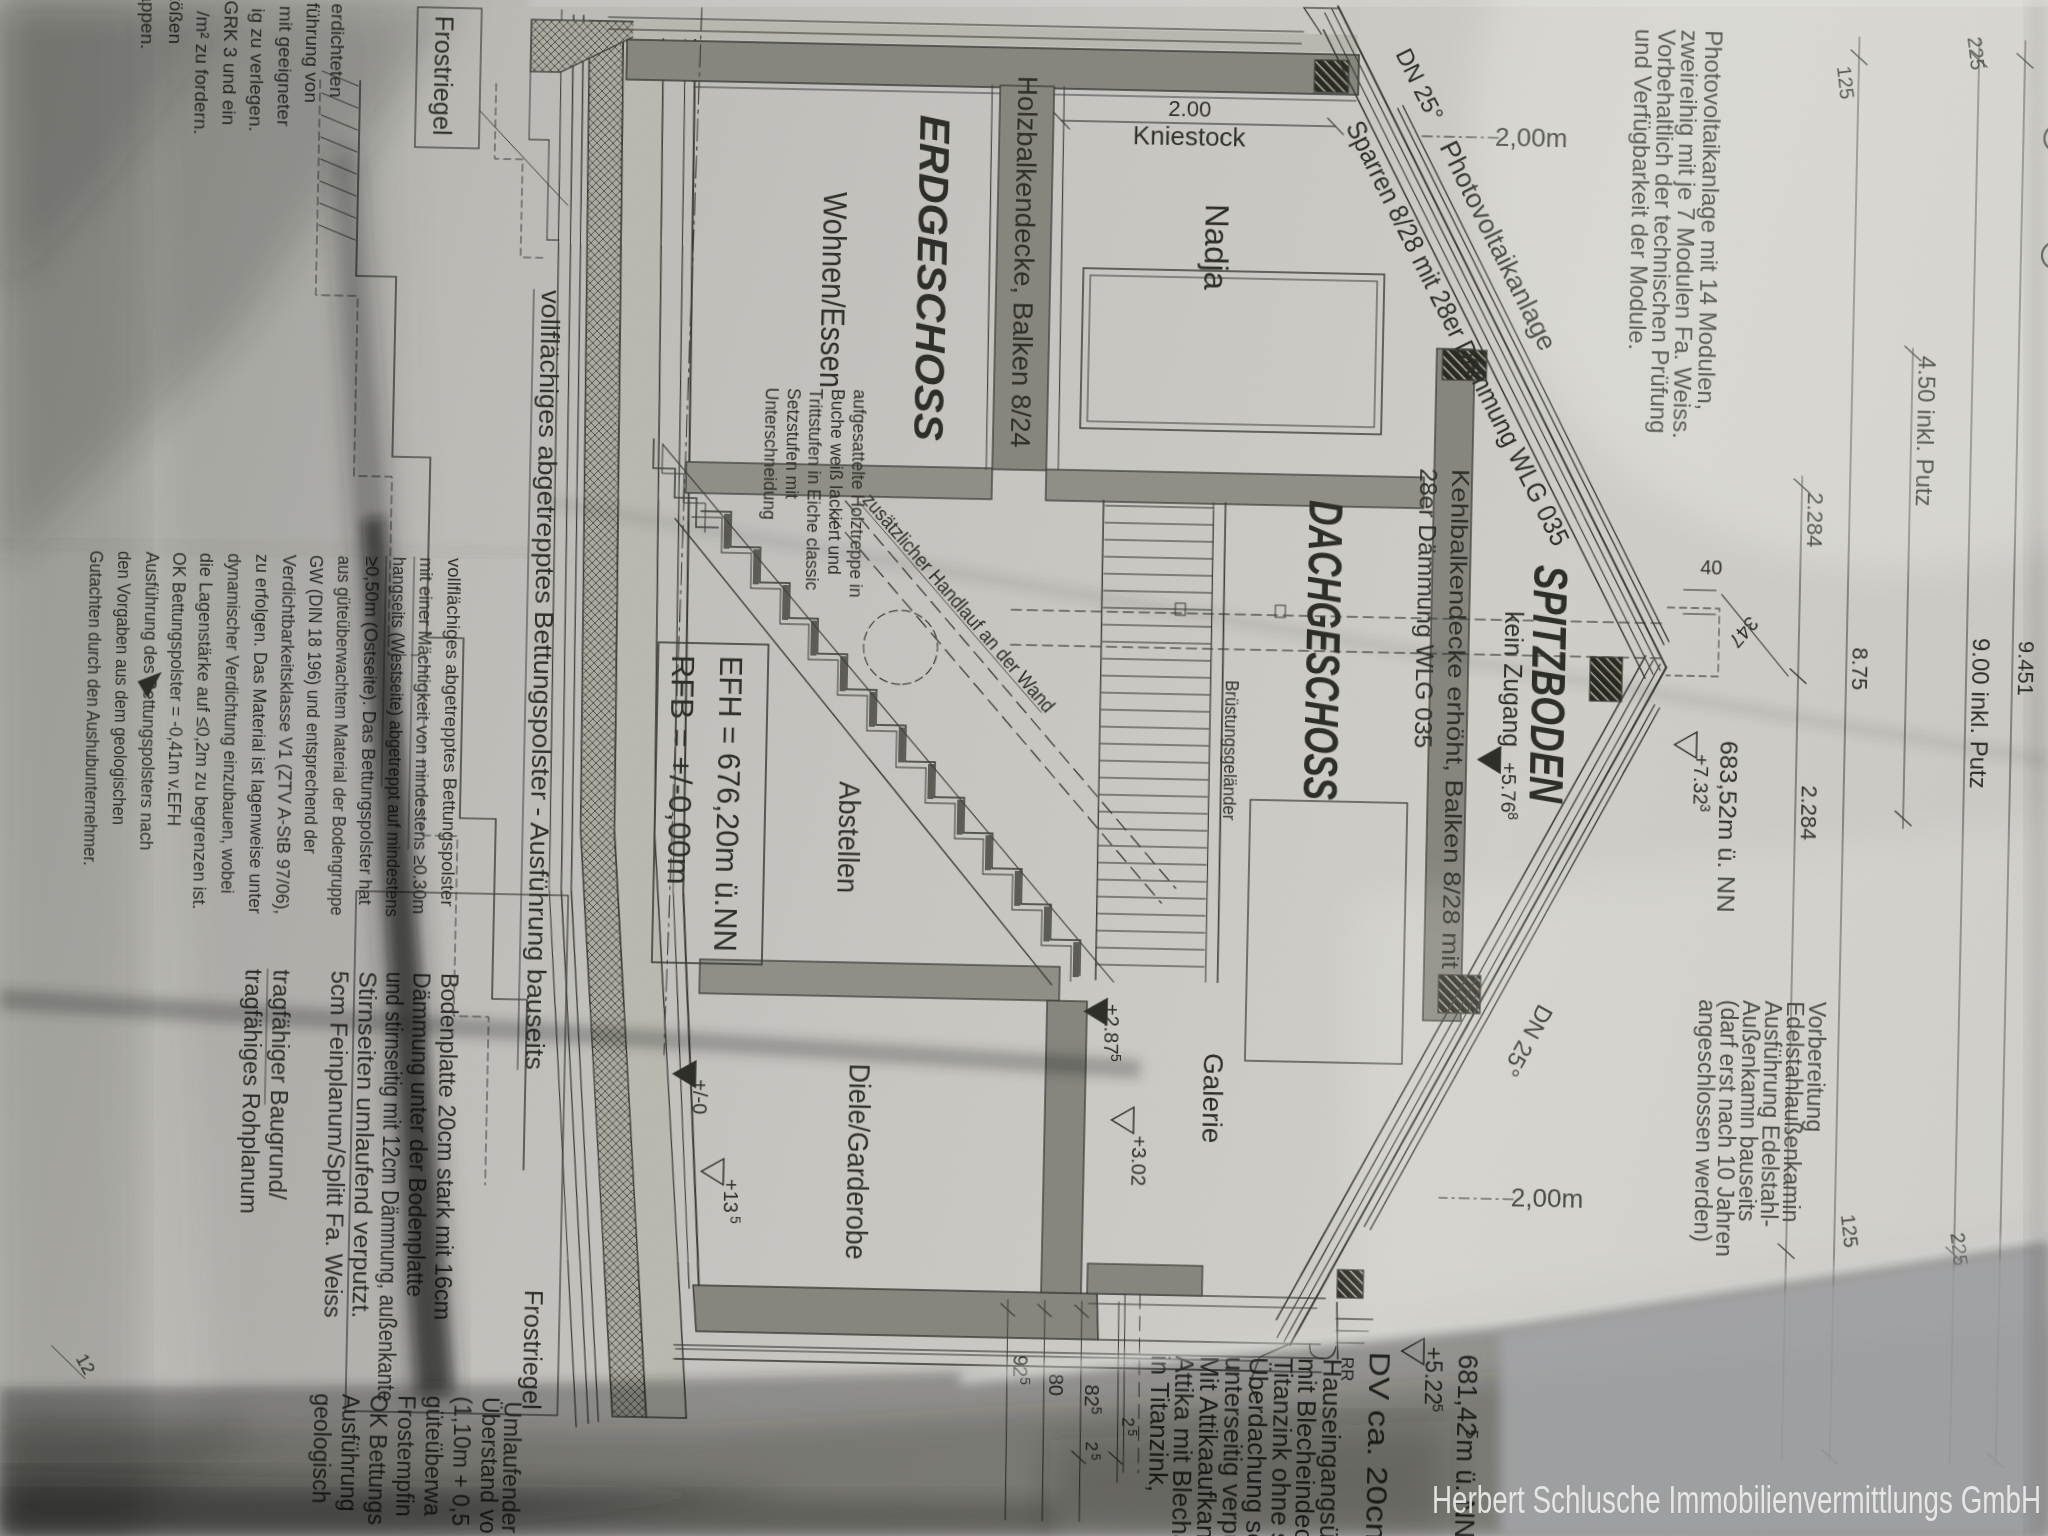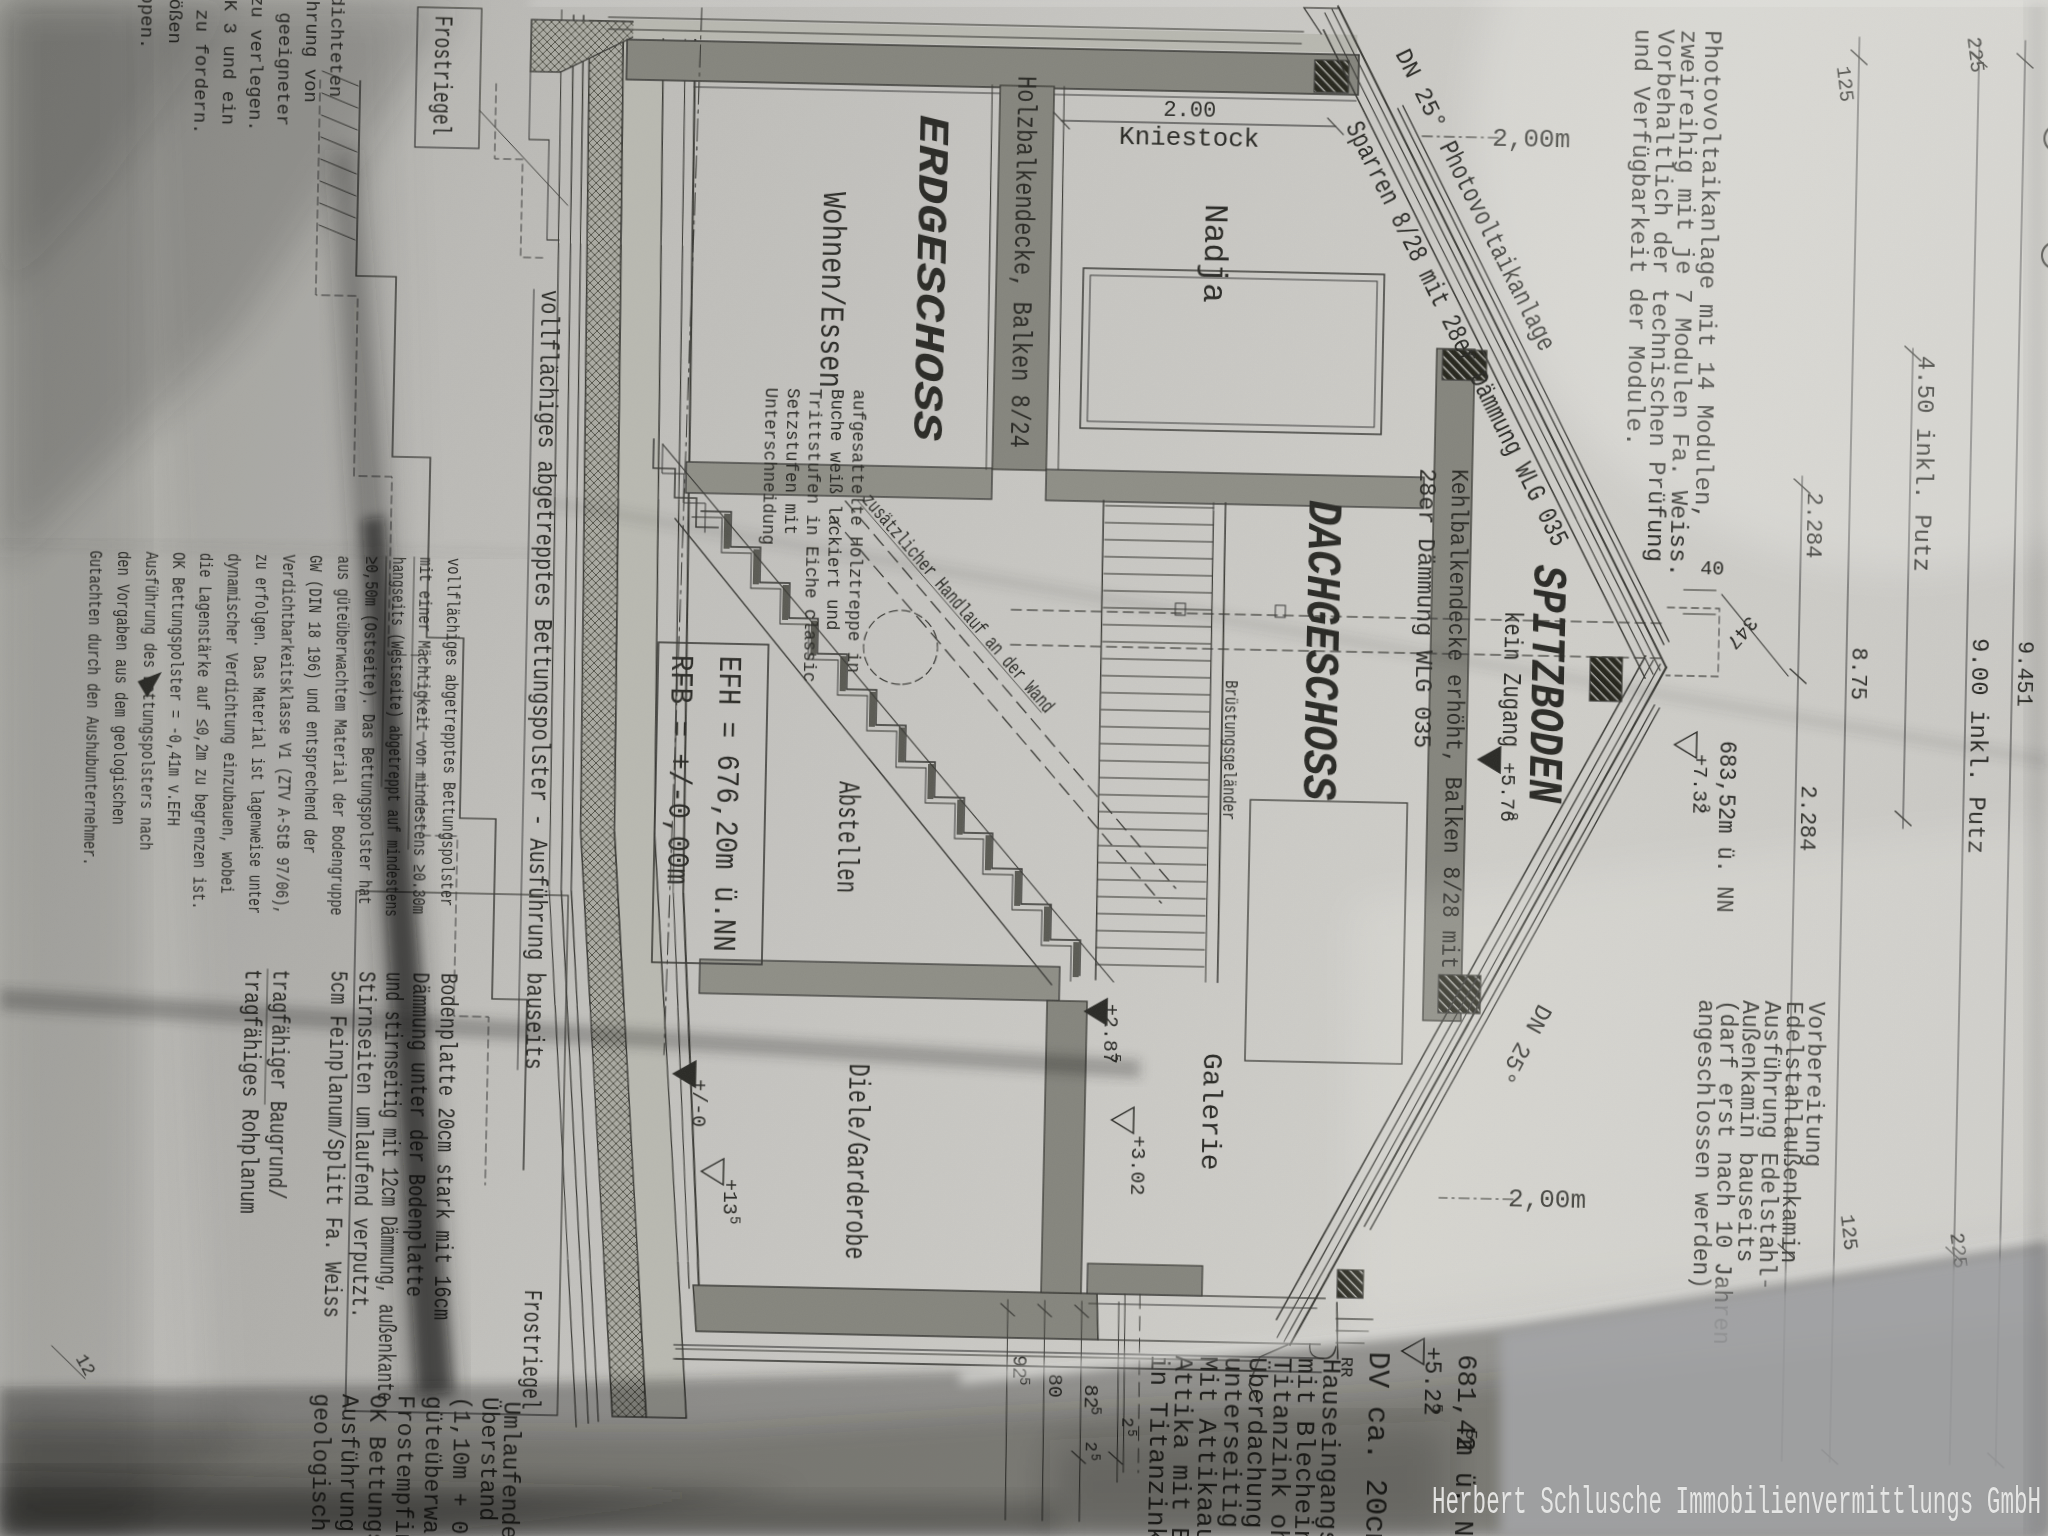--- a/index.html
+++ b/index.html
@@ -1,16 +1,16 @@
 <!DOCTYPE html>
 <html><head><meta charset="utf-8"><style>
 html,body{margin:0;padding:0;background:#888;}
 #stage{position:relative;width:2048px;height:1536px;overflow:hidden;
 background:linear-gradient(105deg,#a7a7a1 0%,#bbbab6 22%,#c6c5c1 45%,#cfcec9 70%,#c8c7c3 100%);
-font-family:Liberation Mono, monospace;}
+font-family:Liberation Sans, sans-serif;}
 svg{position:absolute;left:0;top:0;}
 </style></head><body>
 <div id="stage">
 <svg width="2048" height="1536" viewBox="0 0 2048 1536">
 <defs>
 <pattern id="hatch" width="7" height="7" patternUnits="userSpaceOnUse" patternTransform="rotate(45)">
 <rect width="7" height="7" fill="#25251f"></rect>
           <line x1="0" y1="0" x2="0" y2="7" stroke="#c6c6be" stroke-width="2.6"></line>
 </pattern>
 <pattern id="crosshatch" width="8" height="8" patternUnits="userSpaceOnUse">

